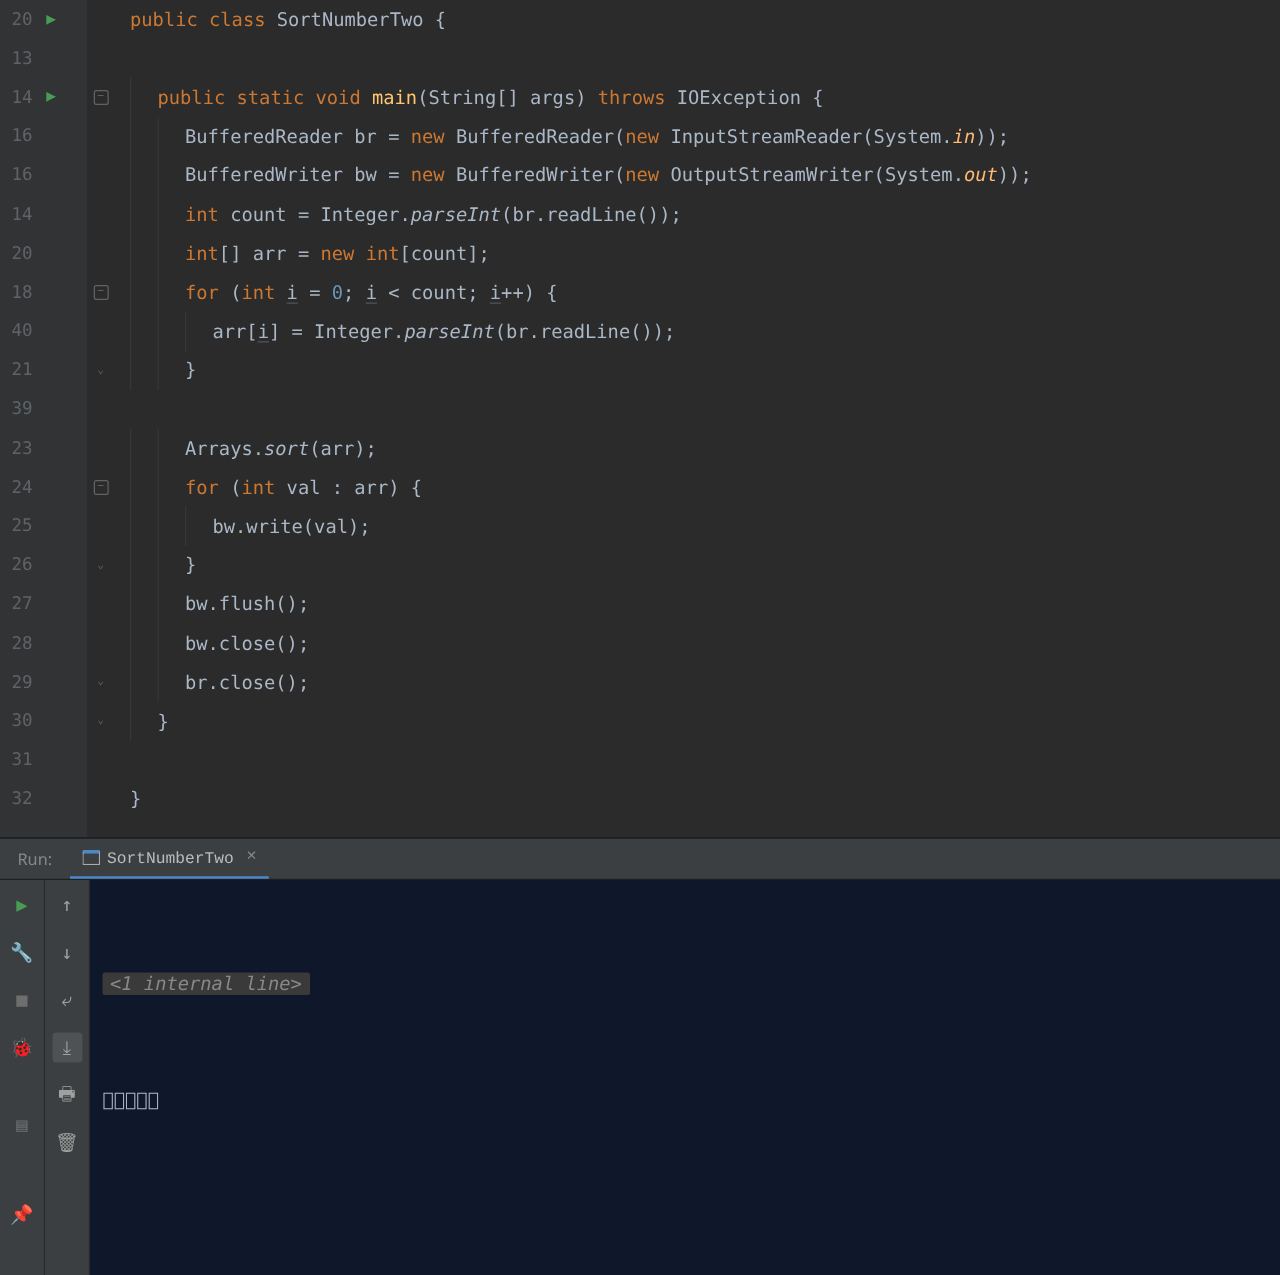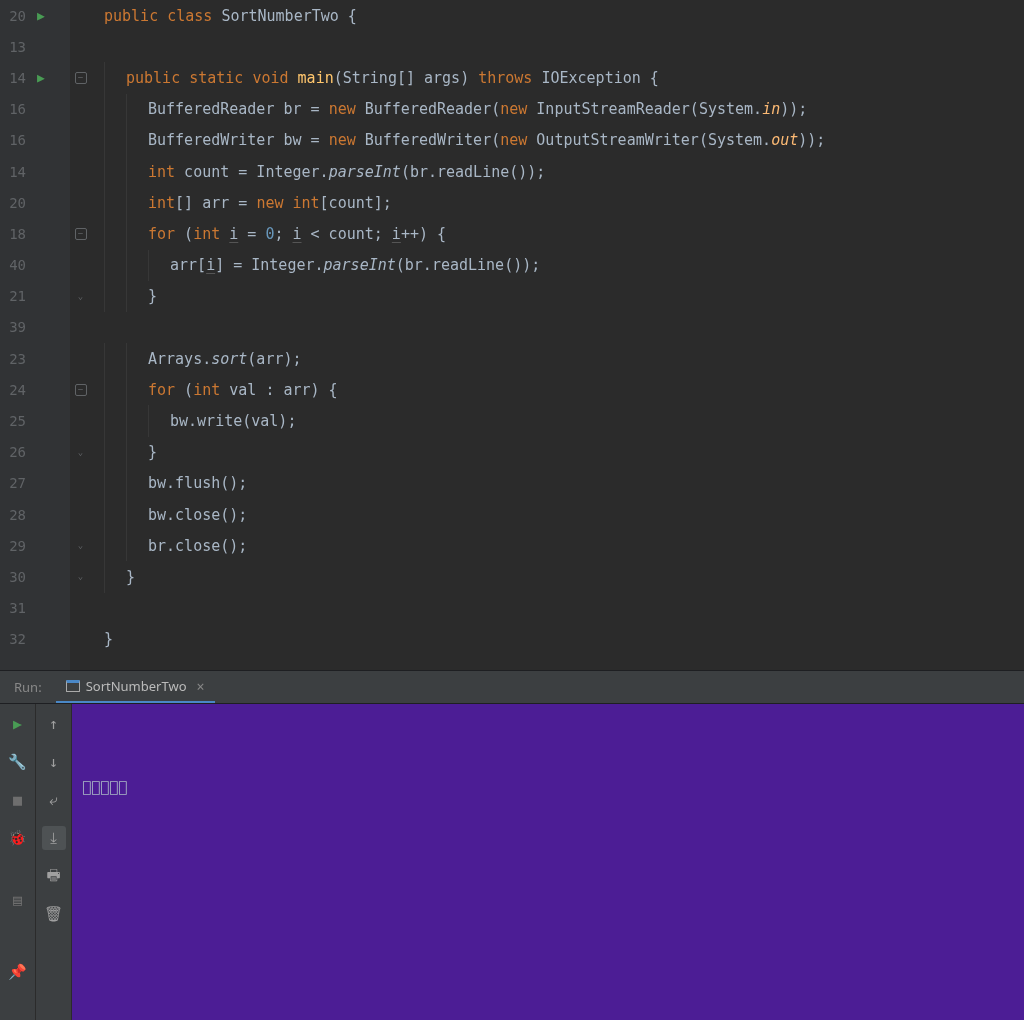--- a/index.html
+++ b/index.html
@@ -94,21 +94,21 @@
   .kw { color: #cc7832; }
   .fn { color: #ffc66d; }
   .num { color: #6897bb; }
   .static-field { color: #fdba74; font-style: italic; }
   .param { color: #a9b7c6; }
   .ital { font-style: italic; }
   .under { text-decoration: underline #555 1px; text-underline-offset: 3px; }
 
   .run-panel {
     border-top: 1px solid #1e1f22;
-    background: #4c1d95;
+    background: #0f172a;
     display: flex;
     flex-direction: column;
     height: 350px;
     justify-content: flex-end;
   }
   .run-header {
     display: flex;
     align-items: center;
     height: 33px;
     background: #3c3f41;
@@ -121,20 +121,21 @@
     padding: 0 14px;
     color: #888;
   }
   .run-tab {
     display: flex;
     align-items: center;
     height: 100%;
     padding: 0 10px;
     border-bottom: 2px solid #4a88c7;
     gap: 6px;
+    font-family: Liberation Mono, monospace;
   }
   .tab-icon {
     width: 14px;
     height: 12px;
     border: 1px solid #aaa;
     border-top: 3px solid #4a88c7;
     border-radius: 1px;
   }
   .close-x {
     color: #888;
@@ -347,16 +348,17 @@
     </div>
     <div class="tool-col2">
       <div class="tool-btn">↑</div>
       <div class="tool-btn">↓</div>
       <div class="tool-btn">⤶</div>
       <div class="tool-btn sel">⤓</div>
       <div class="tool-btn">🖶</div>
       <div class="tool-btn">🗑</div>
     </div>
     <div class="console-out">
+      <div><span class="internal">&lt;1 internal line&gt;</span></div>
       <div>￿￿￿￿￿</div>
     </div>
   </div>
 </div>
 
 </body></html>

